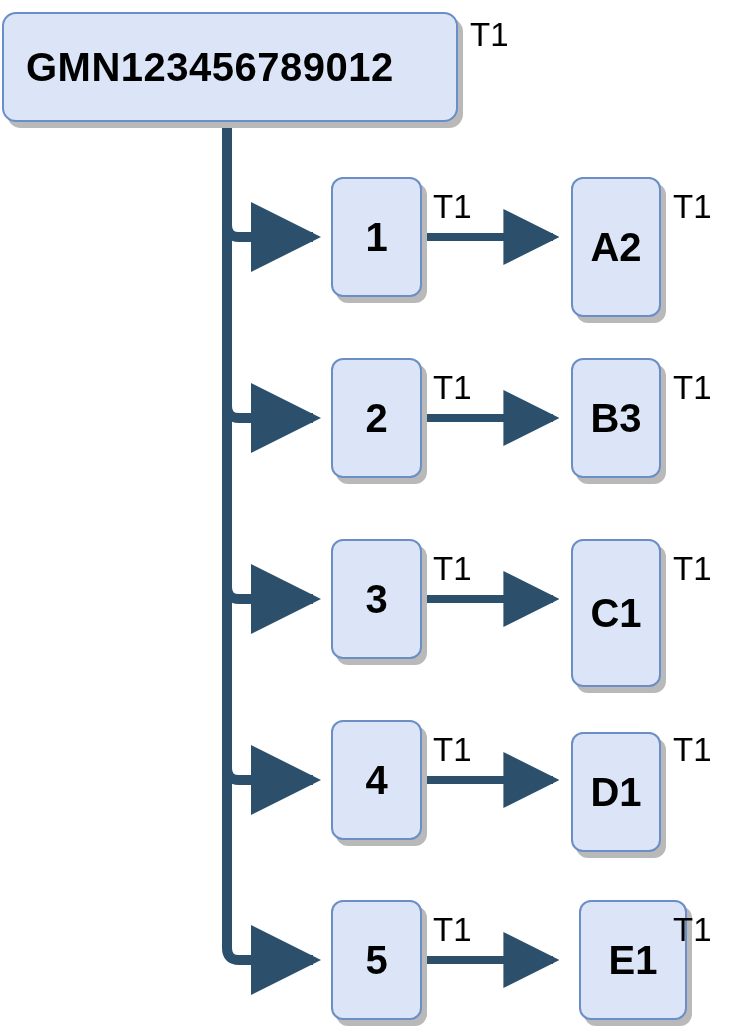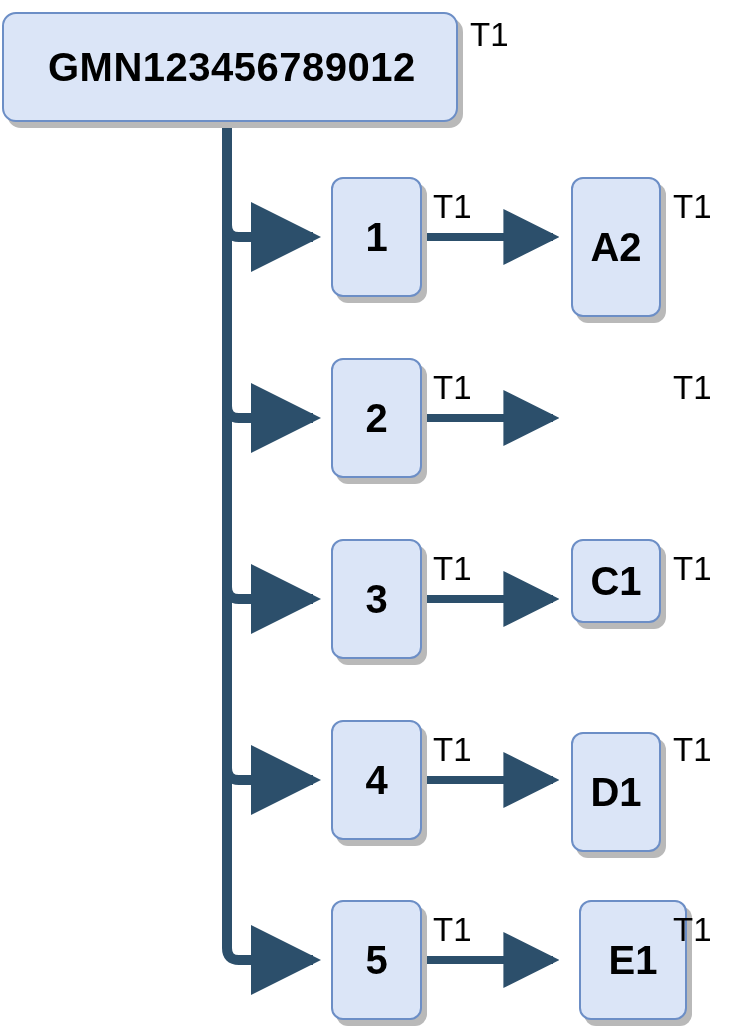--- a/index.html
+++ b/index.html
@@ -36,21 +36,21 @@
     display: flex;
     align-items: center;
     justify-content: center;
     color: #000000;
     font-weight: bold;
     z-index: 3;
   }
   .node.root {
     border-radius: 14px;
     justify-content: flex-start;
-    padding-left: 44px;
+    padding-left: 22px;
     font-size: 40px;
     letter-spacing: 0.5px;
   }
   .node.mid, .node.leaf {
     font-size: 40px;
   }
 
   .tag {
     position: absolute;
     font-size: 33px;
@@ -101,28 +101,31 @@
   <div class="node leaf" style="left:571px; top:177px; width:90px; height:140px;">
     <span>A2</span>
   </div>
   <div class="tag" style="left:673px; top:190px;">T1</div>
 
   <div class="node mid" style="left:331px; top:358px; width:91px; height:120px;">
     <span>2</span>
   </div>
   <div class="tag" style="left:433px; top:371px;">T1</div>
 
+  <div class="node leaf" style="left:571px; top:358px; width:90px; height:120px;">
+    <span>B3</span>
+  </div>
   <div class="tag" style="left:673px; top:371px;">T1</div>
 
   <div class="node mid" style="left:331px; top:539px; width:91px; height:120px;">
     <span>3</span>
   </div>
   <div class="tag" style="left:433px; top:552px;">T1</div>
 
-  <div class="node leaf" style="left:571px; top:539px; width:90px; height:84px;text-align:right;">
+  <div class="node leaf" style="left:571px; top:539px; width:90px; height:148px;text-align:right;">
     <span>C1</span>
   </div>
   <div class="tag" style="left:673px; top:552px;">T1</div>
 
   <div class="node mid" style="left:331px; top:720px; width:91px; height:120px;">
     <span>4</span>
   </div>
   <div class="tag" style="left:433px; top:733px;">T1</div>
 
   <div class="node leaf" style="left:571px; top:720px; width:90px; height:120px;margin-top:12px;">

